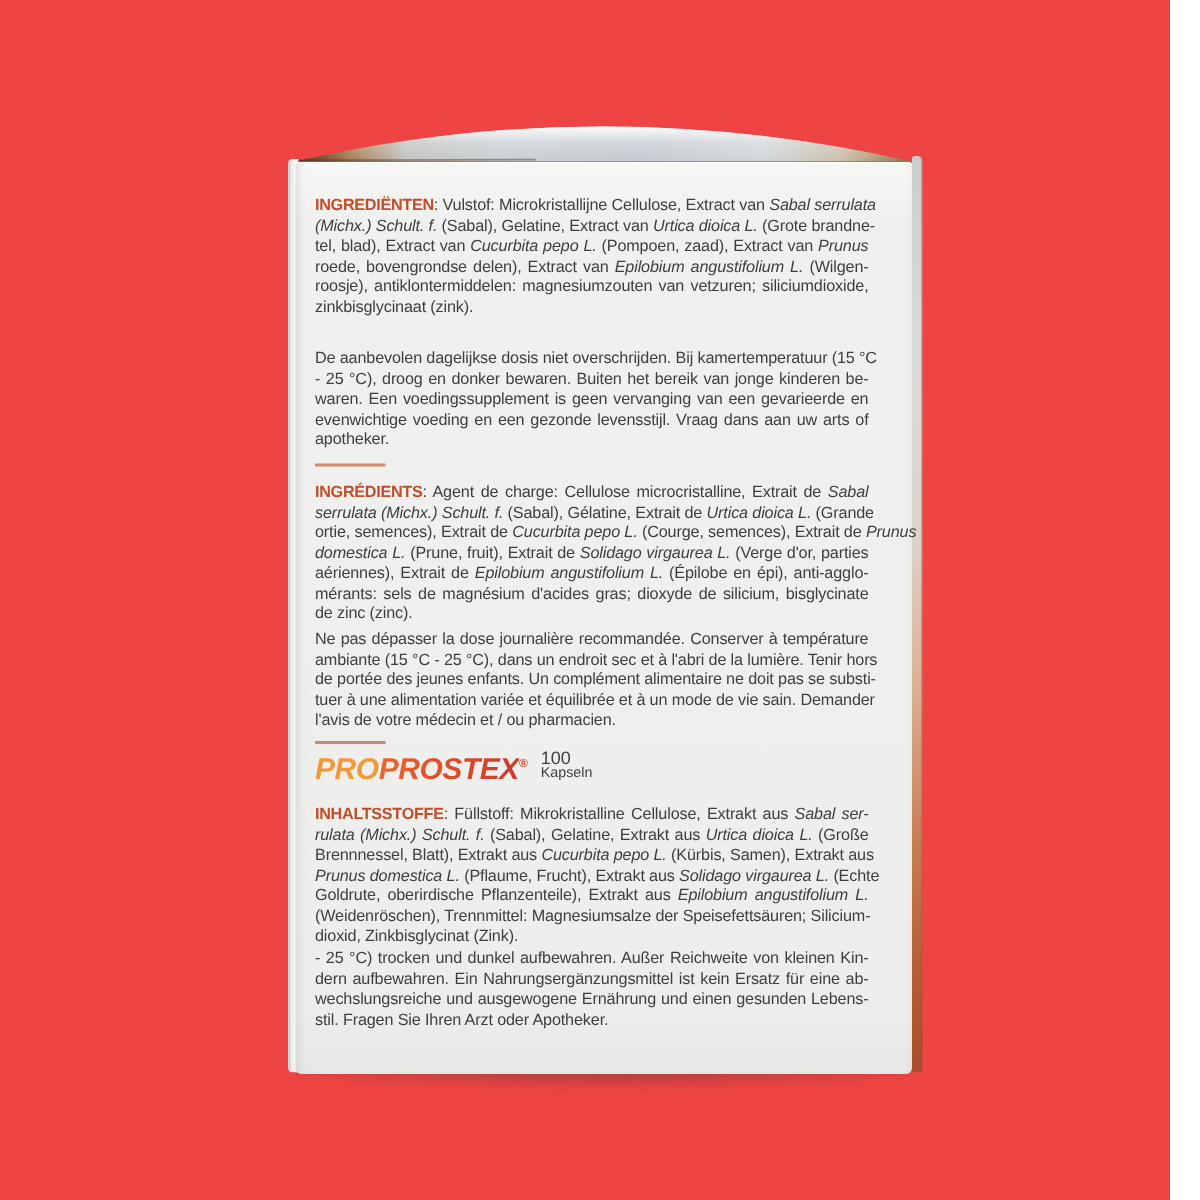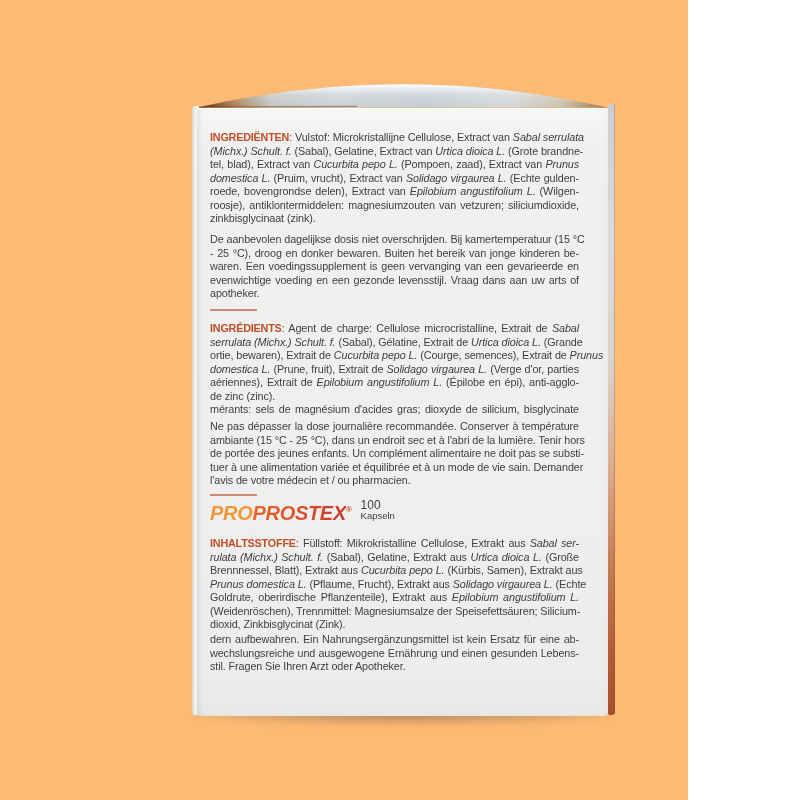--- a/index.html
+++ b/index.html
@@ -1,16 +1,16 @@
 <!DOCTYPE html>
 <html style="--accent: #c14e2b; --divider: #cd8a72; --body: #3e3e3e; --logoPro: #f0993b; --logoMain: #d04529;"><head>
 <meta charset="utf-8">
 <style>
   html,body{margin:0;padding:0;background:#ffffff;}
-  .stage{position:relative;width:688px;height:800px;background:#fdba74;overflow:hidden;
+  .stage{position:relative;width:780px;height:800px;background:#ef4444;overflow:hidden;
          font-family:"Liberation Sans", sans-serif;}
   
   .box-top{position:absolute;left:197px;top:81px;width:411px;height:28px;}
   .box-left-edge{position:absolute;left:192px;top:106px;width:6px;height:609px;
      background:linear-gradient(90deg,#e3e3e0,#fafaf8 70%);
      border-left:1px solid #d8d8d4;border-radius:3px 0 0 3px;}
   .box-front{position:absolute;left:197px;top:108px;width:411px;height:608px;
      background:linear-gradient(180deg,#f7f7f5 0%,#f0f1ef 6%,#eff0ee 55%,#edeeec 92%,#e8e9e7 100%);
      border-radius:2px 2px 4px 4px;
      box-shadow:inset 0 1px 0 rgba(255,255,255,.85),
@@ -75,43 +75,42 @@
   <div class="box-left-edge"></div>
   <div class="box-right-edge"></div>
   <div class="box-shadow"></div>
 
   <div class="box-front">
 
     <div class="para" style="top:23px">
         <div class="line"><span class="heading">INGREDIËNTEN</span><span class="colon">: </span><span>Vulstof: Microkristallijne Cellulose, Extract van </span><i>Sabal serrulata</i></div>
         <div class="line"><i>(Michx.) Schult. f.</i><span> (Sabal), Gelatine, Extract van </span><i>Urtica dioica L.</i><span> (Grote brandne-</span></div>
         <div class="line"><span>tel, blad), Extract van </span><i>Cucurbita pepo L.</i><span> (Pompoen, zaad), Extract van </span><i>Prunus</i></div>
-        <div class="line"><i>domestica L.</i><span> (Pruim, vrucht), Extract van </span><i>Solidago virgaurea L.</i><span> (Echte gulden-</span></div>
         <div class="line"><span>roede, bovengrondse delen), Extract van </span><i>Epilobium angustifolium L.</i><span> (Wilgen-</span></div>
         <div class="line"><span>roosje), antiklontermiddelen: magnesiumzouten van vetzuren; siliciumdioxide,</span></div>
         <div class="line last"><span>zinkbisglycinaat (zink).</span></div>
       </div>
     <div class="para" style="top:125px">
         <div class="line"><span>De aanbevolen dagelijkse dosis niet overschrijden. Bij kamertemperatuur (15 °C</span></div>
         <div class="line"><span>- 25 °C), droog en donker bewaren. Buiten het bereik van jonge kinderen be-</span></div>
         <div class="line"><span>waren. Een voedingssupplement is geen vervanging van een gevarieerde en</span></div>
         <div class="line"><span>evenwichtige voeding en een gezonde levensstijl. Vraag dans aan uw arts of</span></div>
         <div class="line last"><span>apotheker.</span></div>
       </div>
 
     <div class="divider" style="top:201px"></div>
 
     <div class="para" style="top:214px">
         <div class="line"><span class="heading">INGRÉDIENTS</span><span class="colon">: </span><span>Agent de charge: Cellulose microcristalline, Extrait de </span><i>Sabal</i></div>
         <div class="line"><i>serrulata (Michx.) Schult. f.</i><span> (Sabal), Gélatine, Extrait de </span><i>Urtica dioica L.</i><span> (Grande</span></div>
-        <div class="line"><span>ortie, bewaren), Extrait de </span><i>Cucurbita pepo L.</i><span> (Courge, semences), Extrait de </span><i>Prunus</i></div>
+        <div class="line"><span>ortie, semences), Extrait de </span><i>Cucurbita pepo L.</i><span> (Courge, semences), Extrait de </span><i>Prunus</i></div>
         <div class="line"><i>domestica L.</i><span> (Prune, fruit), Extrait de </span><i>Solidago virgaurea L.</i><span> (Verge d'or, parties</span></div>
         <div class="line"><span>aériennes), Extrait de </span><i>Epilobium angustifolium L.</i><span> (Épilobe en épi), anti-agglo-</span></div>
+        <div class="line"><span>mérants: sels de magnésium d'acides gras; dioxyde de silicium, bisglycinate</span></div>
         <div class="line last"><span>de zinc (zinc).</span></div>
-        <div class="line"><span>mérants: sels de magnésium d'acides gras; dioxyde de silicium, bisglycinate</span></div>
       </div>
     <div class="para" style="top:312px">
         <div class="line"><span>Ne pas dépasser la dose journalière recommandée. Conserver à température</span></div>
         <div class="line"><span>ambiante (15 °C - 25 °C), dans un endroit sec et à l'abri de la lumière. Tenir hors</span></div>
         <div class="line"><span>de portée des jeunes enfants. Un complément alimentaire ne doit pas se substi-</span></div>
         <div class="line"><span>tuer à une alimentation variée et équilibrée et à un mode de vie sain. Demander</span></div>
         <div class="line last"><span>l'avis de votre médecin et / ou pharmacien.</span></div>
       </div>
 
     <div class="divider" style="top:386px"></div>
@@ -127,19 +126,20 @@
     <div class="para" style="top:429px">
         <div class="line"><span class="heading">INHALTSSTOFFE</span><span class="colon">: </span><span>Füllstoff: Mikrokristalline Cellulose, Extrakt aus </span><i>Sabal ser-</i></div>
         <div class="line"><i>rulata (Michx.) Schult. f.</i><span> (Sabal), Gelatine, Extrakt aus </span><i>Urtica dioica L.</i><span> (Große</span></div>
         <div class="line"><span>Brennnessel, Blatt), Extrakt aus </span><i>Cucurbita pepo L.</i><span> (Kürbis, Samen), Extrakt aus</span></div>
         <div class="line"><i>Prunus domestica L.</i><span> (Pflaume, Frucht), Extrakt aus </span><i>Solidago virgaurea L.</i><span> (Echte</span></div>
         <div class="line"><span>Goldrute, oberirdische Pflanzenteile), Extrakt aus </span><i>Epilobium angustifolium L.</i></div>
         <div class="line"><span>(Weidenröschen), Trennmittel: Magnesiumsalze der Speisefettsäuren; Silicium-</span></div>
         <div class="line last"><span>dioxid, Zinkbisglycinat (Zink).</span></div>
       </div>
     <div class="para" style="top:525px">
+        <div class="line"><span>- 25 °C) trocken und dunkel aufbewahren. Außer Reichweite von kleinen Kin-</span></div>
         <div class="line"><span>dern aufbewahren. Ein Nahrungsergänzungsmittel ist kein Ersatz für eine ab-</span></div>
         <div class="line"><span>wechslungsreiche und ausgewogene Ernährung und einen gesunden Lebens-</span></div>
         <div class="line last"><span>stil. Fragen Sie Ihren Arzt oder Apotheker.</span></div>
       </div>
 
   </div>
 </div>
 
 </body></html>

